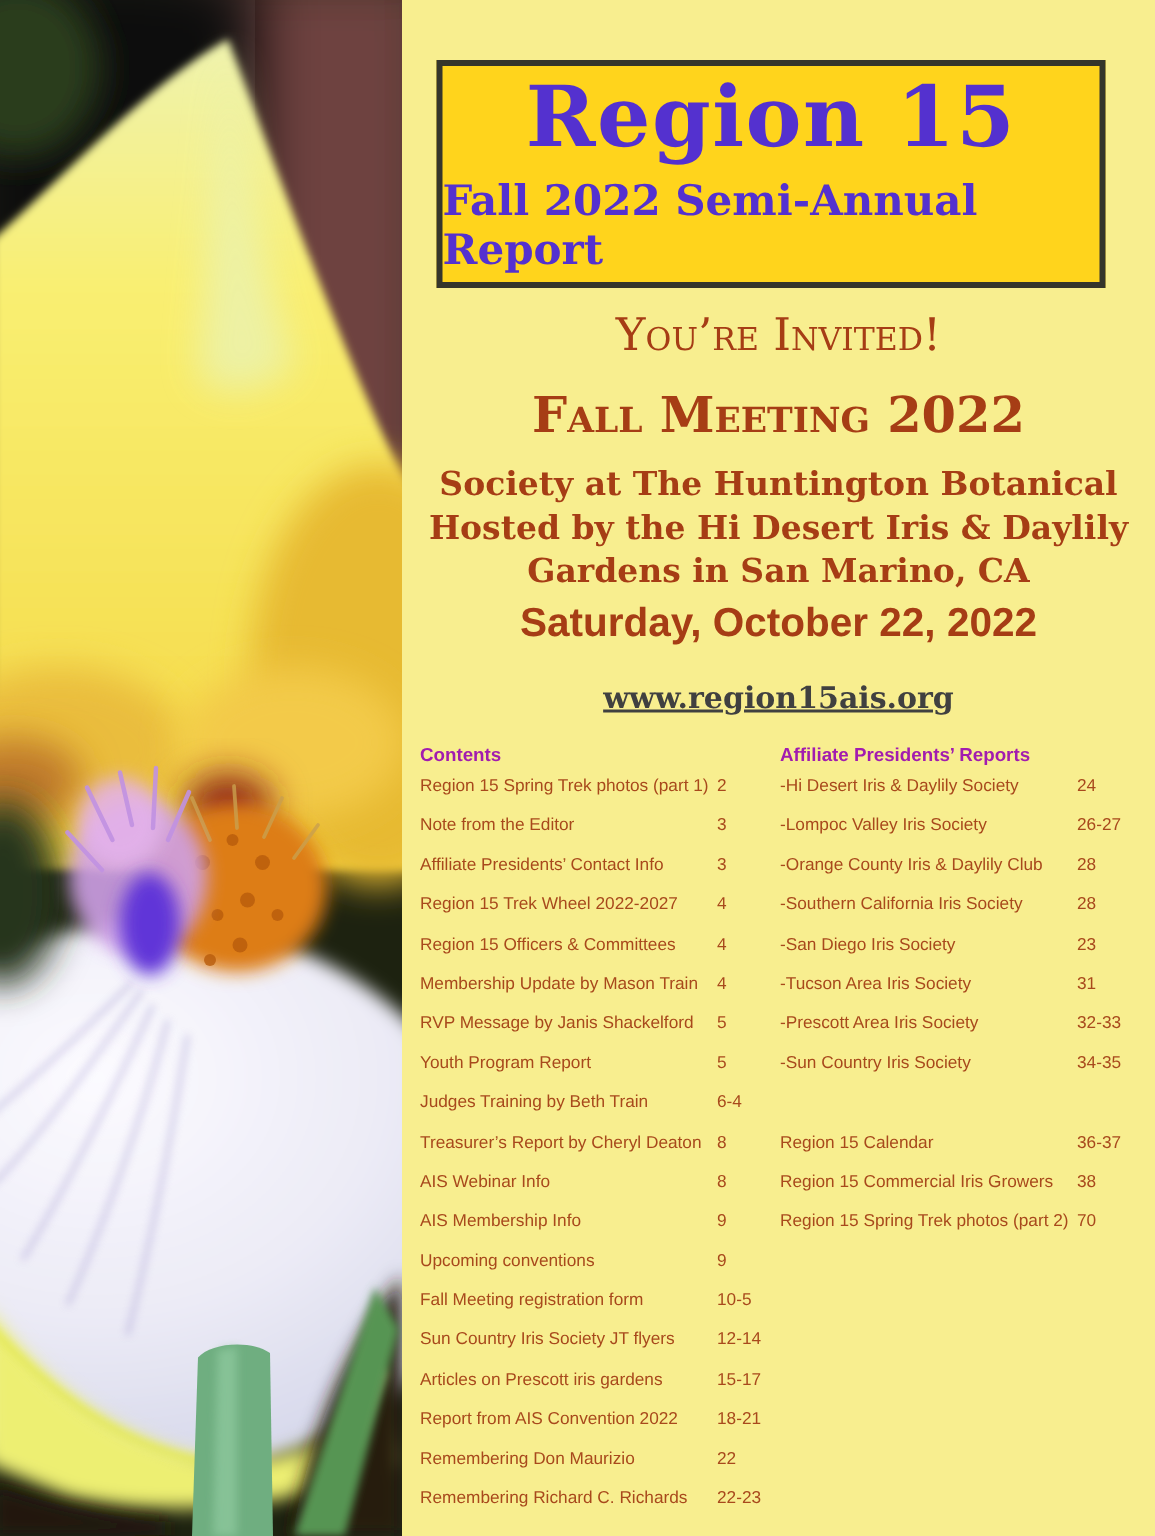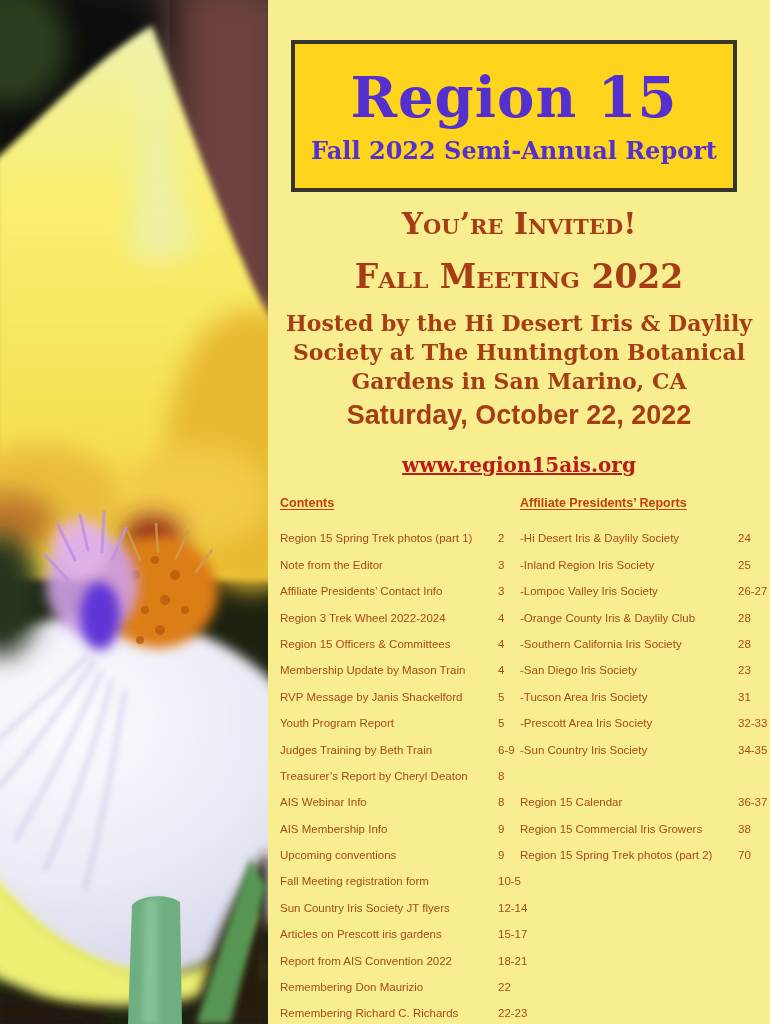--- a/index.html
+++ b/index.html
@@ -18,45 +18,45 @@
   .masthead-box{
     position:absolute;left:291px;top:40px;width:446px;height:152px;
     box-sizing:border-box;border:4px solid #35352b;background:#ffd41c;
     display:flex;flex-direction:column;align-items:center;justify-content:center;gap:10px;
   }
   .masthead-title{
     font-family:"DejaVu Serif", serif;font-weight:bold;font-size:56px;line-height:58px;
     color:#5431cf;letter-spacing:1px;
   }
   .masthead-subtitle{
-    font-family:"DejaVu Serif", serif;font-weight:bold;font-size:24px;
+    font-family:"DejaVu Serif", serif;font-weight:bold;font-size:28px;
     color:#5431cf;
   }
 
   
   .centerband{position:absolute;left:268px;width:502px;text-align:center;color:#a63d15;}
-  .invite1{top:206px;font-family:"DejaVu Serif", serif;font-weight:bold;font-size:30px;font-variant-caps:small-caps;}
+  .invite1{top:206px;font-family:"DejaVu Serif", serif;font-weight:normal;font-size:30px;font-variant-caps:small-caps;}
   .invite2{top:257px;font-family:"DejaVu Serif", serif;font-weight:bold;font-size:33px;font-variant-caps:small-caps;}
   .host{top:309px;font-family:"DejaVu Serif", serif;font-weight:bold;font-size:22px;line-height:29px;}
   .date{top:400px;font-family:Liberation Sans, sans-serif;font-weight:bold;font-size:27px;}
   .website-band{top:453px;}
   .website{
-    font-family:"DejaVu Serif", serif;font-weight:bold;font-size:20px;color:#b91c1c;
+    font-family:"DejaVu Serif", serif;font-weight:bold;font-size:20px;color:#404040;
     text-decoration:underline;cursor:pointer;
   }
 
   
   .toc-col{position:absolute;top:492px;}
   .toc-col.left{left:280px;width:228px;}
   .toc-col.right{left:520px;width:244px;}
   .toc-heading{
-    height:26px;line-height:22px;font-size:12.5px;font-weight:bold;color:#c2410c;
-    text-decoration:underline;text-underline-offset:2px;white-space:nowrap;
-  }
-  .toc-row{display:flex;height:26.4px;align-items:flex-end;white-space:nowrap;gap:20px;}
+    height:26px;line-height:22px;font-size:12.5px;font-weight:bold;color:#a21caf;
+    text-underline-offset:2px;white-space:nowrap;
+  }
+  .toc-row{display:flex;height:26.4px;align-items:flex-start;white-space:nowrap;}
   .toc-label{flex:0 0 198px;font-size:11.5px;color:#a8491c;overflow:visible;}
   .toc-pages{font-size:11.5px;color:#a8491c;}
   .toc-spacer{height:26.4px;}
 </style>
 </head>
 <body>
 
 <div class="page">
 
   <div class="photo" role="img" aria-label="Close-up photo of a yellow bearded iris with white falls and a violet beard">
@@ -152,22 +152,22 @@
   </div>
 
   <div class="masthead-box">
     <div class="masthead-title">Region 15</div>
     <div class="masthead-subtitle">Fall 2022 Semi-Annual Report</div>
   </div>
 
   <div class="centerband invite1">You’re Invited!</div>
   <div class="centerband invite2">Fall Meeting 2022</div>
   <div class="centerband host">
+    <div>Society at The Huntington Botanical</div>
     <div>Hosted by the Hi Desert Iris &amp; Daylily</div>
-    <div>Society at The Huntington Botanical</div>
     <div>Gardens in San Marino, CA</div>
   </div>
   <div class="centerband date">Saturday, October 22, 2022</div>
   <div class="centerband website-band">
     <span class="website">www.region15ais.org</span>
   </div>
 
   <div class="toc-col left">
     <div class="toc-heading">Contents</div>
     <div>
@@ -180,21 +180,21 @@
     <span class="toc-label">Note from the Editor</span>
     <span class="toc-pages">3</span>
   </div>
 
   <div class="toc-row">
     <span class="toc-label">Affiliate Presidents’ Contact Info</span>
     <span class="toc-pages">3</span>
   </div>
 
   <div class="toc-row">
-    <span class="toc-label">Region 3 Trek Wheel 2022-2024</span>
+    <span class="toc-label">Region 15 Trek Wheel 2022-2027</span>
     <span class="toc-pages">4</span>
   </div>
 
   <div class="toc-row">
     <span class="toc-label">Region 15 Officers &amp; Committees</span>
     <span class="toc-pages">4</span>
   </div>
 
   <div class="toc-row">
     <span class="toc-label">Membership Update by Mason Train</span>
@@ -206,21 +206,21 @@
     <span class="toc-pages">5</span>
   </div>
 
   <div class="toc-row">
     <span class="toc-label">Youth Program Report</span>
     <span class="toc-pages">5</span>
   </div>
 
   <div class="toc-row">
     <span class="toc-label">Judges Training by Beth Train</span>
-    <span class="toc-pages">6-9</span>
+    <span class="toc-pages">6-4</span>
   </div>
 
   <div class="toc-row">
     <span class="toc-label">Treasurer’s Report by Cheryl Deaton</span>
     <span class="toc-pages">8</span>
   </div>
 
   <div class="toc-row">
     <span class="toc-label">AIS Webinar Info</span>
     <span class="toc-pages">8</span>
@@ -269,24 +269,20 @@
   </div>
 
   <div class="toc-col right">
     <div class="toc-heading">Affiliate Presidents’ Reports</div>
     <div>
   <div class="toc-row">
     <span class="toc-label">-Hi Desert Iris &amp; Daylily Society</span>
     <span class="toc-pages">24</span>
   </div>
 
-  <div class="toc-row">
-    <span class="toc-label">-Inland Region Iris Society</span>
-    <span class="toc-pages">25</span>
-  </div>
 
   <div class="toc-row">
     <span class="toc-label">-Lompoc Valley Iris Society</span>
     <span class="toc-pages">26-27</span>
   </div>
 
   <div class="toc-row">
     <span class="toc-label">-Orange County Iris &amp; Daylily Club</span>
     <span class="toc-pages">28</span>
   </div>

